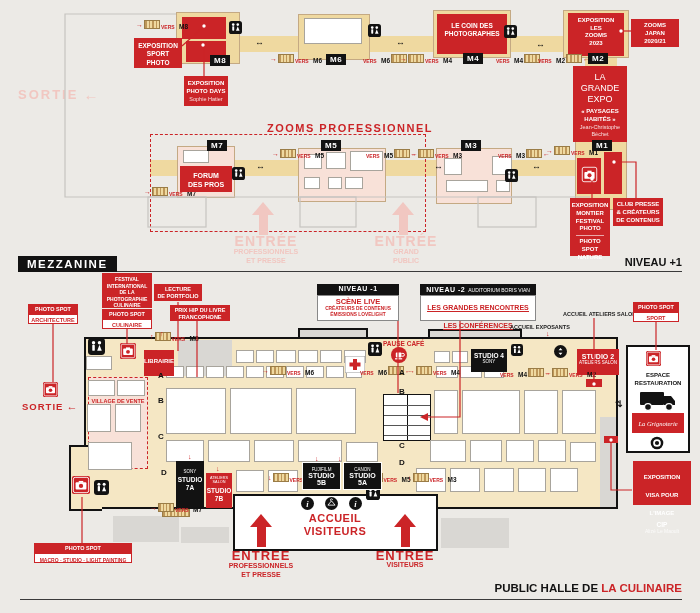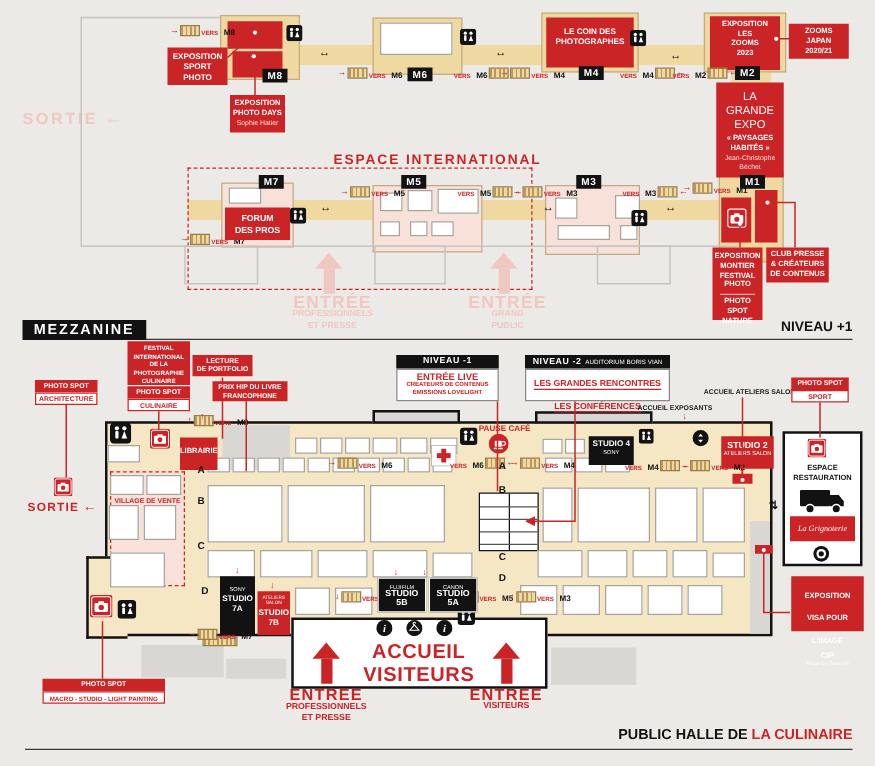--- a/index.html
+++ b/index.html
@@ -68,21 +68,21 @@
 EXPO</div>
     <div class="pre" style="font-size:6px;font-weight:700;line-height:1.25;margin-top:4px;">« PAYSAGES
 HABITÉS »</div>
     <div class="pre" style="font-size:5.5px;line-height:1.2;margin-top:1px;opacity:.85;">Jean-Christophe
 Béchet</div>
   </div>
 
   <div class="x red" style="left:577px;top:158px;width:24px;height:36px;z-index:3;"></div>
   <div class="x red" style="left:604px;top:152px;width:18px;height:42px;z-index:3;"></div>
 
-  <div class="x" style="left:240px;top:122px;width:220px;text-align:center;color:#CB2427;font-weight:700;font-size:11px;letter-spacing:1.5px;z-index:6;">ESPACE INTERNATIONAL</div>
+  <div class="x" style="left:240px;top:122px;width:220px;text-align:center;color:#CB2427;font-weight:700;font-size:11px;letter-spacing:1.5px;z-index:6;">ZOOMS PROFESSIONNEL</div>
   <div class="x" style="left:150px;top:134px;width:276px;height:98px;border:1.5px dashed #CB2427;z-index:2;"></div>
   <div class="x pink" style="left:177px;top:146px;width:58px;height:52px;z-index:2;"></div>
   <div class="x pink" style="left:298px;top:148px;width:88px;height:54px;z-index:2;"></div>
   <div class="x pink" style="left:436px;top:148px;width:76px;height:56px;z-index:2;"></div>
   <div class="x redbox pre" style="left:180px;top:166px;width:52px;height:26px;font-size:7px;line-height:1.3;padding-top:5px;">FORUM
 DES PROS</div>
 
   <div class="chip" style="left:210px;top:55px;">M8</div>
   <div class="chip" style="left:326px;top:54px;">M6</div>
   <div class="chip" style="left:463px;top:53px;">M4</div>
@@ -143,21 +143,21 @@
   <div class="x" style="left:83px;top:449px;width:8px;height:57px;background:#F5E7C4;z-index:2;"></div>
   <div class="x" style="left:298px;top:328px;width:70px;height:11px;background:#D9D7D3;border:2px solid #121212;z-index:1;"></div>
   <div class="x" style="left:428px;top:329px;width:94px;height:10px;background:#D9D7D3;border:2px solid #121212;z-index:1;"></div>
   <div class="x" style="left:178px;top:340px;width:54px;height:36px;background:#D9D7D3;z-index:2;"></div>
   <div class="x" style="left:600px;top:417px;width:16px;height:90px;background:#D9D7D3;z-index:2;"></div>
   <div class="x" style="left:113px;top:516px;width:66px;height:26px;background:#D9D7D3;z-index:1;"></div>
   <div class="x" style="left:181px;top:527px;width:48px;height:16px;background:#D9D7D3;z-index:1;"></div>
   <div class="x" style="left:441px;top:518px;width:68px;height:30px;background:#D9D7D3;z-index:1;"></div>
 
   <div class="x" style="left:233px;top:494px;width:205px;height:57px;background:#fff;border:2.5px solid #121212;z-index:4;"></div>
-  <div class="x redtxt pre" style="left:270px;top:512px;width:130px;font-size:16px;line-height:1.2;letter-spacing:.5px;z-index:5;">ACCUEIL
+  <div class="x redtxt pre" style="left:270px;top:512px;width:130px;font-size:11px;line-height:1.2;letter-spacing:.5px;z-index:5;">ACCUEIL
 VISITEURS</div>
 
   <div class="x" style="left:88px;top:377px;width:60px;height:92px;border:1px dashed #CB2427;background:#F8E1D8;z-index:2;"></div>
   <div class="x" style="left:89px;top:398px;width:58px;text-align:center;color:#CB2427;font-weight:700;font-size:5.5px;z-index:4;">VILLAGE DE VENTE</div>
 
   <div class="x redbox" style="left:144px;top:350px;width:30px;height:26px;font-size:6px;line-height:1.2;padding-top:8px;z-index:4;">LIBRAIRIE</div>
 
   <div class="x redtxt" style="left:383px;top:340px;width:50px;font-size:6.5px;z-index:4;text-align:left;">PAUSE CAFÉ</div>
 
   <div class="x" style="left:383px;top:394px;width:48px;height:47px;background:#fff;border:1.5px solid #121212;z-index:3;">
@@ -221,21 +221,21 @@
   <div class="x redbox" style="left:102px;top:309px;width:50px;height:10px;font-size:5.5px;padding-top:2px;">PHOTO SPOT</div>
   <div class="x whitebox" style="left:102px;top:319px;width:50px;height:10px;font-size:5.5px;padding-top:2px;">CULINAIRE</div>
   <div class="x redbox" style="left:28px;top:304px;width:50px;height:10px;font-size:5.5px;padding-top:2px;">PHOTO SPOT</div>
   <div class="x whitebox" style="left:28px;top:314px;width:50px;height:10px;font-size:5.5px;padding-top:2px;">ARCHITECTURE</div>
   <div class="x redbox pre" style="left:154px;top:284px;width:48px;height:17px;font-size:5.5px;line-height:1.3;padding-top:2px;">LECTURE
 DE PORTFOLIO</div>
   <div class="x redbox pre" style="left:170px;top:305px;width:60px;height:16px;font-size:5.5px;line-height:1.3;padding-top:2px;">PRIX HIP DU LIVRE
 FRANCOPHONE</div>
   <div class="x blackbar" style="left:317px;top:284px;width:82px;height:11px;font-size:7px;letter-spacing:.5px;padding-top:1px;">NIVEAU -1</div>
   <div class="x" style="left:317px;top:295px;width:82px;height:26px;background:#fff;border:1px solid #888;text-align:center;z-index:6;">
-    <div style="color:#CB2427;font-weight:700;font-size:7.5px;margin-top:1px;">ENTRÉE LIVE</div>
+    <div style="color:#CB2427;font-weight:700;font-size:7.5px;margin-top:1px;">SCÈNE LIVE</div>
     <div class="pre" style="color:#CB2427;font-weight:700;font-size:4.8px;line-height:1.25;">CRÉATEURS DE CONTENUS
 ÉMISSIONS LOVELIGHT</div>
   </div>
   <div class="x blackbar" style="left:420px;top:284px;width:116px;height:11px;display:flex;align-items:center;justify-content:center;gap:3px;">
     <span style="font-size:7px;letter-spacing:.5px;">NIVEAU -2</span>
     <span style="font-size:5px;font-weight:400;">AUDITORIUM BORIS VIAN</span>
   </div>
   <div class="x" style="left:420px;top:295px;width:116px;height:26px;background:#fff;border:1px solid #888;text-align:center;z-index:6;">
     <div style="color:#CB2427;font-weight:700;font-size:7px;margin-top:1px;border-bottom:1px solid #CB2427;display:inline-block;">LES GRANDES RENCONTRES</div>
     <div style="color:#CB2427;font-weight:700;font-size:7px;border-bottom:1px solid #CB2427;display:inline-block;">LES CONFÉRENCES</div>

